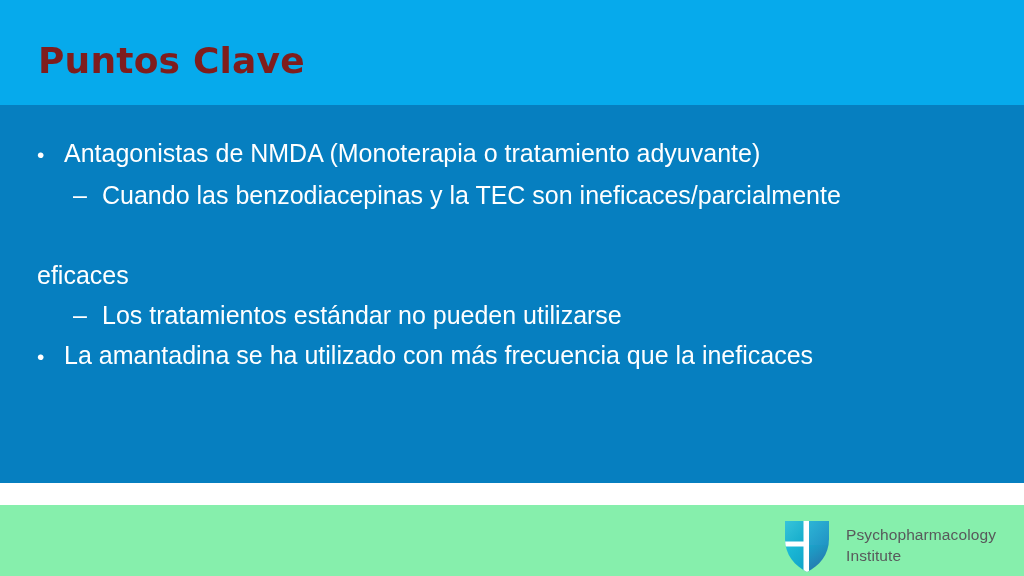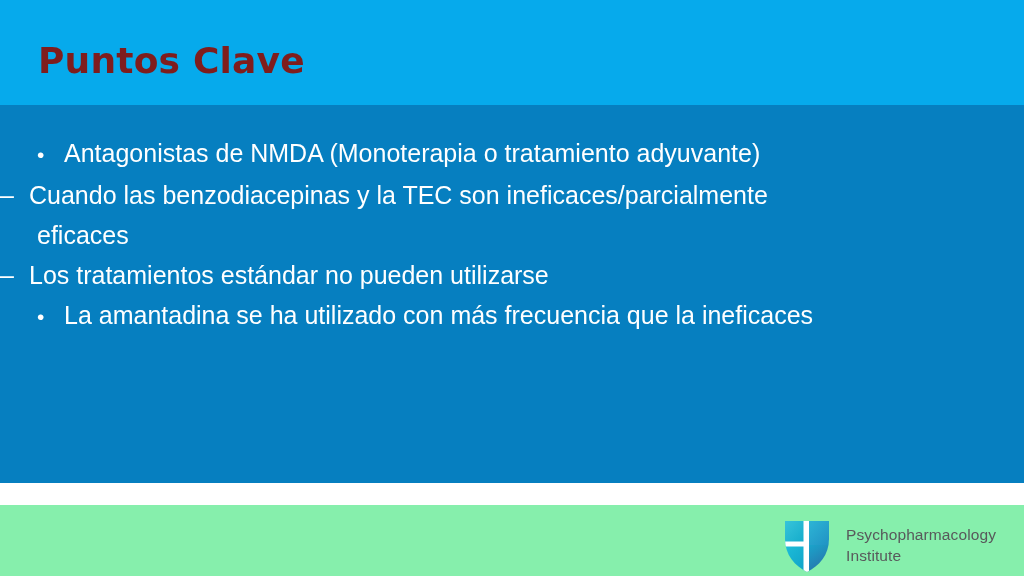--- a/index.html
+++ b/index.html
@@ -85,32 +85,34 @@
   .level-1 .marker {
     display: inline-block;
     width: 27px;
     text-align: left;
     font-size: 21px;
     vertical-align: baseline;
   }
 
   
   .level-2 {
+    padding-left: 73px;
   }
   .level-2 .marker {
     display: inline-block;
     width: 29px;
     text-align: left;
     font-size: 25px;
     vertical-align: baseline;
   }
 
   
   .continuation {
     padding-left: 37px;
+    margin-top: 40px;
   }
 
   .marker {
     color: #ffffff;
   }
 
   
   .footer-band {
     position: absolute;
     left: 0;

